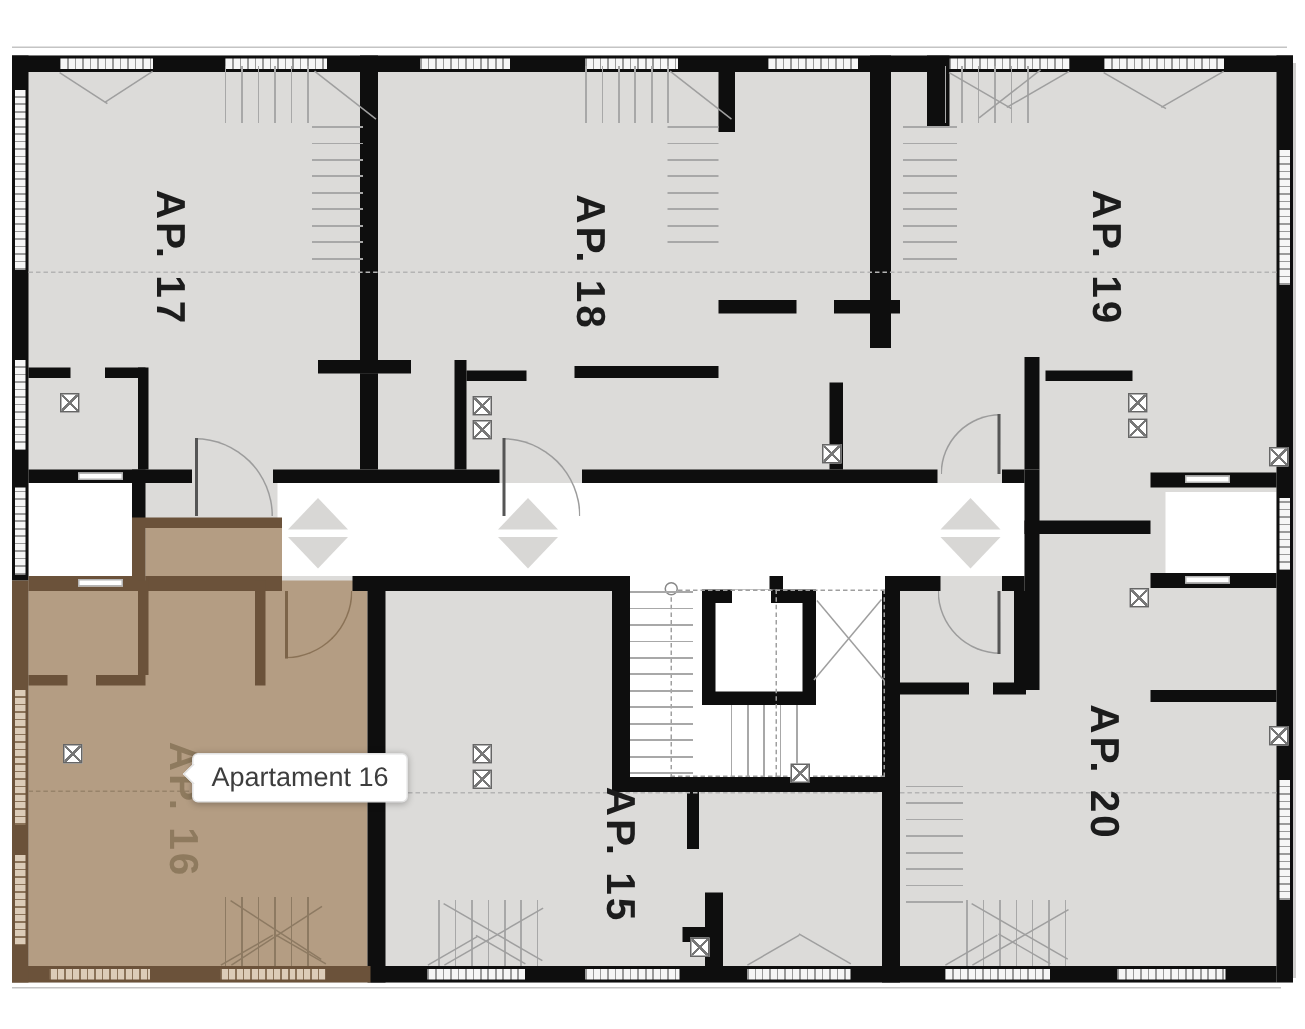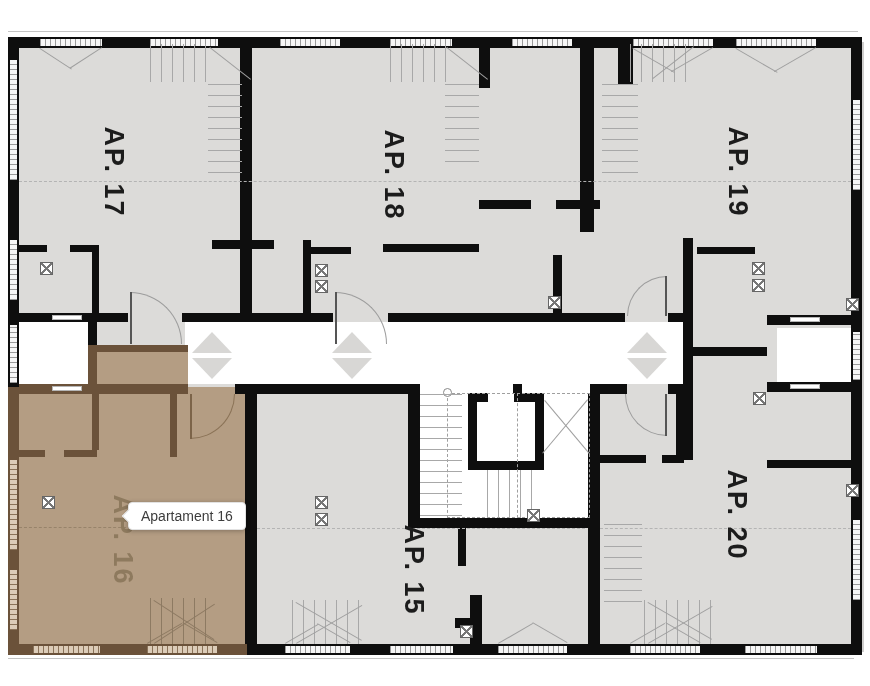--- a/index.html
+++ b/index.html
@@ -45,21 +45,21 @@
   .tri-u{width:0;height:0;border-left:20px solid transparent;border-right:20px solid transparent;border-bottom:21px solid #d8d7d5;}
   .tri-d{width:0;height:0;border-left:20px solid transparent;border-right:20px solid transparent;border-top:21px solid #d8d7d5;}
   
   .apt-label{position:absolute;font-weight:800;font-size:27px;letter-spacing:2px;color:#1c1c1c;
              white-space:nowrap;transform:translate(-50%,-50%) rotate(90deg);}
   .apt-label.hl{color:#8e7a5e;}
   
   .region{position:absolute;background:transparent;cursor:pointer;}
   
   .tooltip{position:absolute;background:#ffffff;border:1px solid #e2e2e2;border-radius:4px;
-           box-shadow:0 1px 5px rgba(0,0,0,0.28);padding:5px 12px;font-size:14px;color:#3d3d3d;
+           box-shadow:0 1px 5px rgba(0,0,0,0.28);padding:5px 12px;font-size:18px;color:#3d3d3d;
            white-space:nowrap;z-index:30;}
   .tooltip .tail{position:absolute;left:-5px;top:8px;width:9px;height:9px;background:#fff;
                  border-left:1px solid #e2e2e2;border-bottom:1px solid #e2e2e2;transform:rotate(45deg);}
 </style>
 </head>
 <body>
 
 <div class="stage">
 
   <div class="abs building" style="left:8px;top:37px;width:854px;height:618px;"></div>

